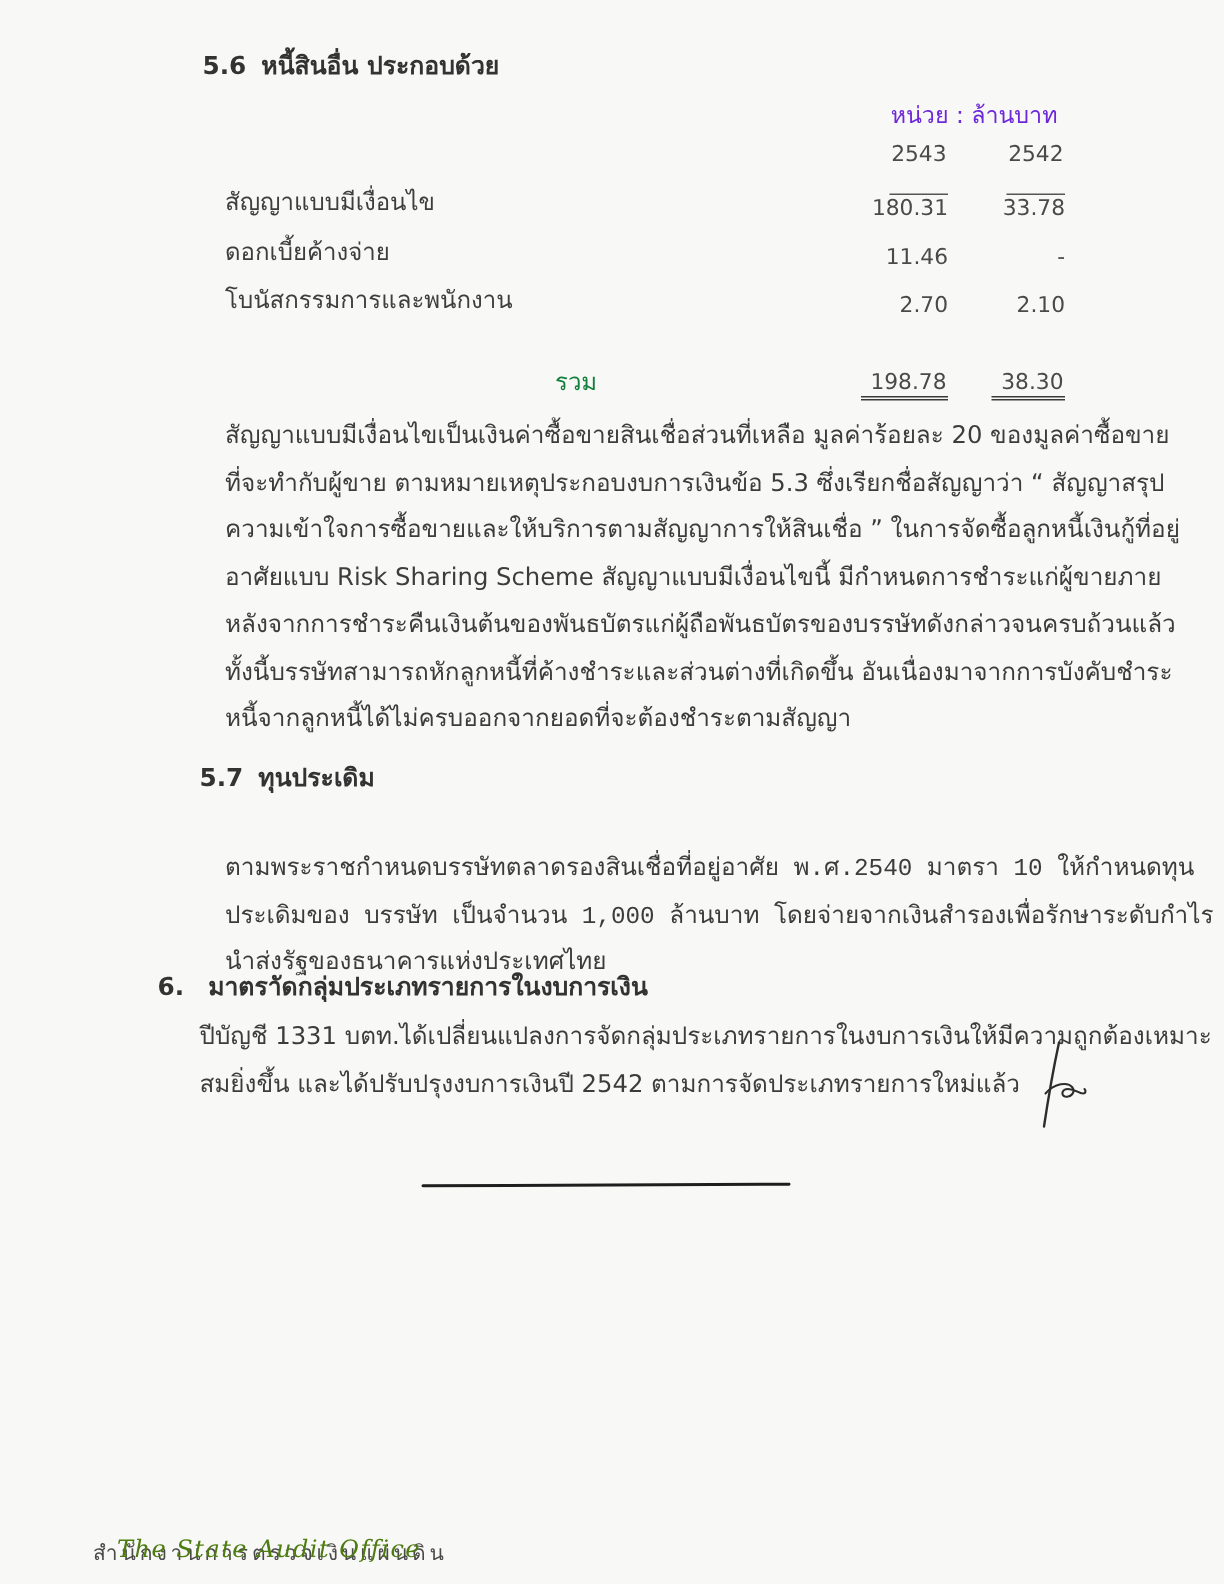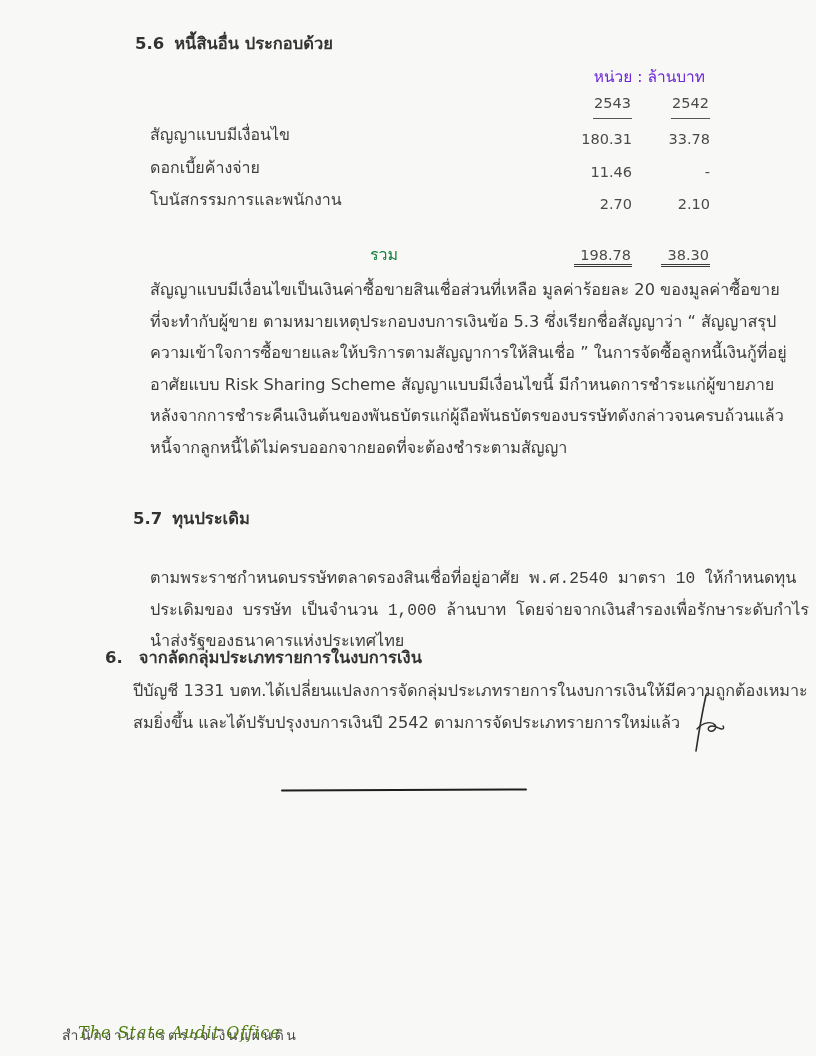--- a/index.html
+++ b/index.html
@@ -38,21 +38,21 @@
     align-items:flex-end;
     font-size:16px;
     color:#3e3e3e;
   }
   .tlabel{flex:1;text-align:left;white-space:nowrap;}
   .tval{width:80px;text-align:right;font-size:14.5px;color:#4a4a4a;white-space:nowrap;}
   .tval.c2{width:78px;}
   .thead .tval span{
     display:inline-block;
     border-bottom:1px solid #555;
-    padding:0 1px 7px 1px;
+    padding:0 1px 18px 1px;
     font-size:14.5px;
     margin-left:20px;
   }
   .u-sub{
     display:inline-block;
     border-bottom:1px solid #4a4a4a;
     padding:0 2px 1px 10px;
   }
   .u-total{
     display:inline-block;
@@ -147,35 +147,36 @@
     <span class="tval c1"><span class="u-total">198.78</span></span>
     <span class="tval c2"><span class="u-total">38.30</span></span>
   </div>
 
   <div class="para" style="left:150px;top:274px;width:640px;">
     <div class="pline">สัญญาแบบมีเงื่อนไขเป็นเงินค่าซื้อขายสินเชื่อส่วนที่เหลือ   มูลค่าร้อยละ 20 ของมูลค่าซื้อขาย</div>
     <div class="pline">ที่จะทำกับผู้ขาย ตามหมายเหตุประกอบงบการเงินข้อ 5.3 ซึ่งเรียกชื่อสัญญาว่า “ สัญญาสรุป</div>
     <div class="pline">ความเข้าใจการซื้อขายและให้บริการตามสัญญาการให้สินเชื่อ ”   ในการจัดซื้อลูกหนี้เงินกู้ที่อยู่</div>
     <div class="pline">อาศัยแบบ  Risk  Sharing  Scheme  สัญญาแบบมีเงื่อนไขนี้  มีกำหนดการชำระแก่ผู้ขายภาย</div>
     <div class="pline">หลังจากการชำระคืนเงินต้นของพันธบัตรแก่ผู้ถือพันธบัตรของบรรษัทดังกล่าวจนครบถ้วนแล้ว</div>
+    <div class="pline">ทั้งนี้บรรษัทสามารถหักลูกหนี้ที่ค้างชำระและส่วนต่างที่เกิดขึ้น   อันเนื่องมาจากการบังคับชำระ</div>
     <div class="pline">หนี้จากลูกหนี้ได้ไม่ครบออกจากยอดที่จะต้องชำระตามสัญญา</div>
   </div>
 
   <div class="abs h-sec" style="left:133px;top:505px;">
     <span class="sec-num">5.7</span><span>ทุนประเดิม</span>
   </div>
 
   <div class="para" style="left:150px;top:564px;width:640px;font-family:Liberation Mono, monospace;">
     <div class="pline">ตามพระราชกำหนดบรรษัทตลาดรองสินเชื่อที่อยู่อาศัย  พ.ศ.2540  มาตรา 10   ให้กำหนดทุน</div>
     <div class="pline">ประเดิมของ บรรษัท เป็นจำนวน 1,000  ล้านบาท   โดยจ่ายจากเงินสำรองเพื่อรักษาระดับกำไร</div>
     <div class="pline">นำส่งรัฐของธนาคารแห่งประเทศไทย</div>
   </div>
 
   <div class="abs h-sec" style="left:105px;top:644px;">
-    <span class="sec-num" style="margin-right:16px;">6.</span><span>จากลัดกลุ่มประเภทรายการในงบการเงิน</span>
+    <span class="sec-num" style="margin-right:16px;">6.</span><span>มาตราัดกลุ่มประเภทรายการในงบการเงิน</span>
   </div>
 
   <div class="para" style="left:133px;top:675px;width:660px;">
     <div class="pline">ปีบัญชี 1331 บตท.ได้เปลี่ยนแปลงการจัดกลุ่มประเภทรายการในงบการเงินให้มีความถูกต้องเหมาะ</div>
     <div class="pline">สมยิ่งขึ้น และได้ปรับปรุงงบการเงินปี 2542 ตามการจัดประเภทรายการใหม่แล้ว</div>
   </div>
 
   <svg class="sig" width="46" height="62" viewBox="0 0 46 62">
     <path d="M20 2 C17 16 13 38 10 58" stroke="#2d2d2d" stroke-width="1.6" fill="none" stroke-linecap="round"></path>
     <path d="M11 36 C17 29 26 28 29 32 C31 35 28 39 24 38 C21 37 22 33 26 33 C31 33 33 36 36 36 C38 36 38 34 37 33" stroke="#2d2d2d" stroke-width="1.4" fill="none" stroke-linecap="round"></path>

